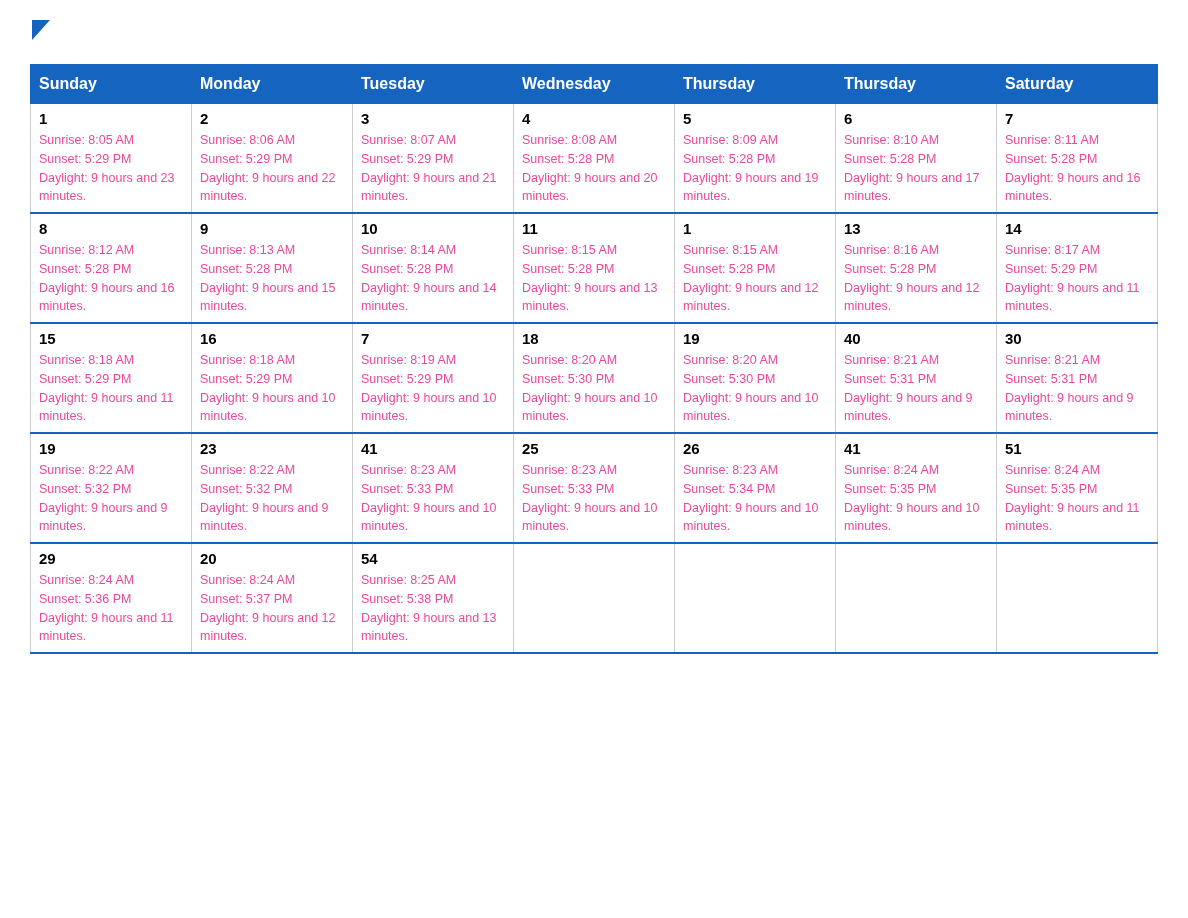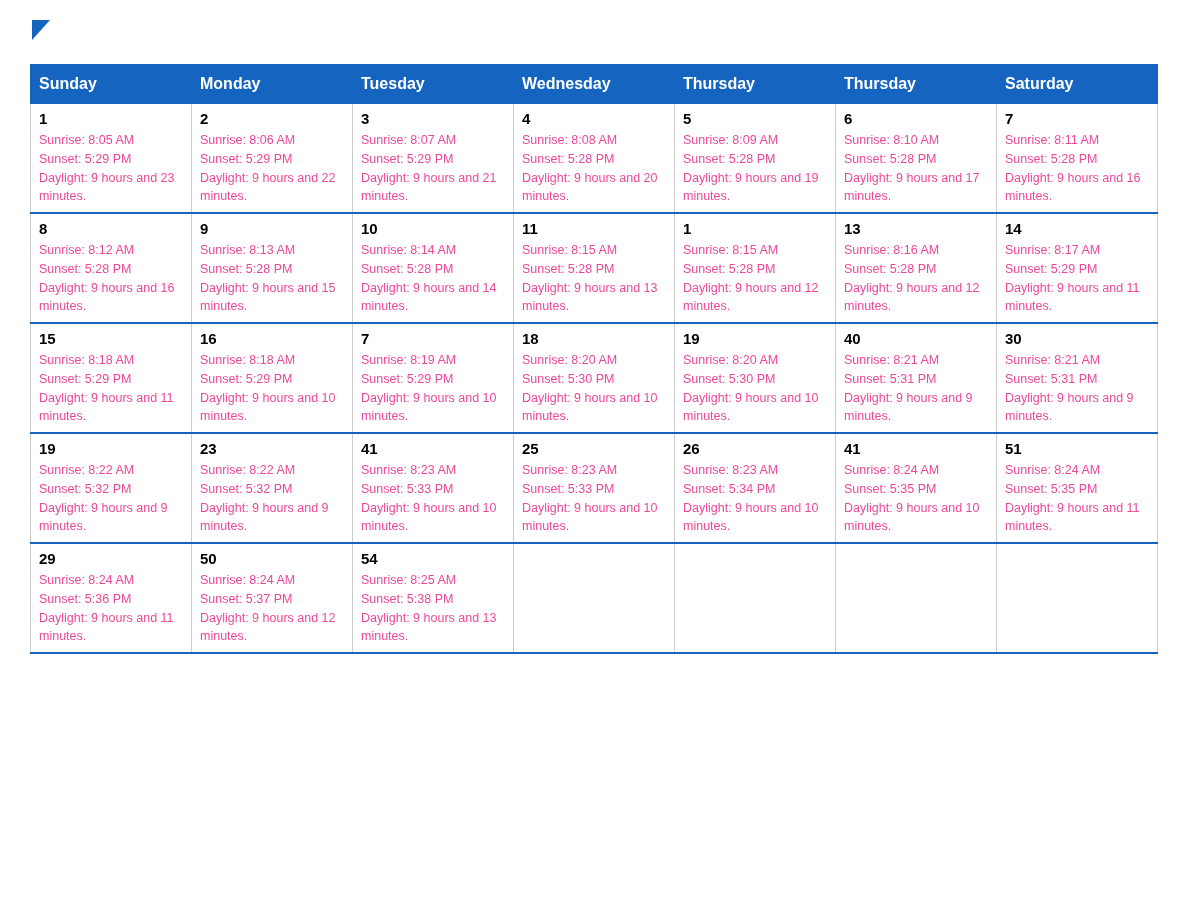--- a/index.html
+++ b/index.html
@@ -366,21 +366,21 @@
       <tr>
         <td>
           <span class="day-number">29</span>
           <div class="day-info">
             Sunrise: 8:24 AM<br>
             Sunset: 5:36 PM<br>
             Daylight: 9 hours and 11 minutes.
           </div>
         </td>
         <td>
-          <span class="day-number">50</span>
+          <span class="day-number">20</span>
           <div class="day-info">
             Sunrise: 8:24 AM<br>
             Sunset: 5:37 PM<br>
             Daylight: 9 hours and 12 minutes.
           </div>
         </td>
         <td>
           <span class="day-number">54</span>
           <div class="day-info">
             Sunrise: 8:25 AM<br>

